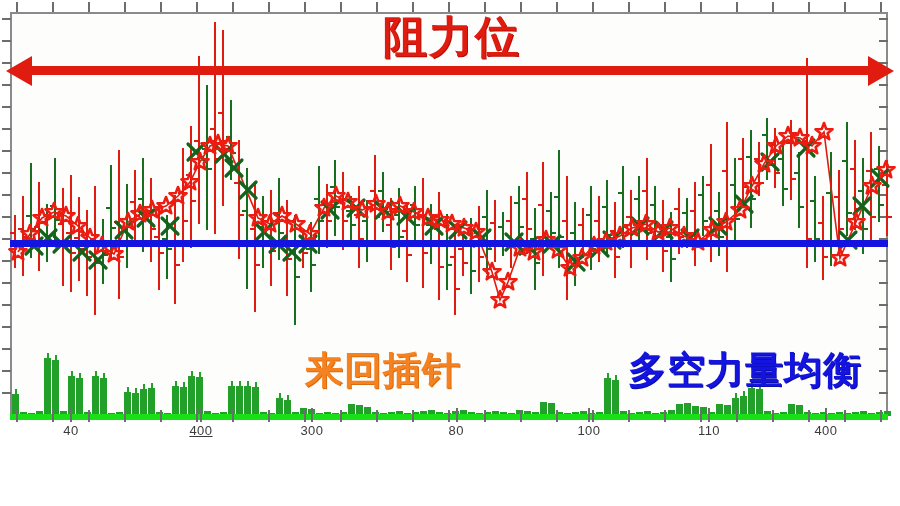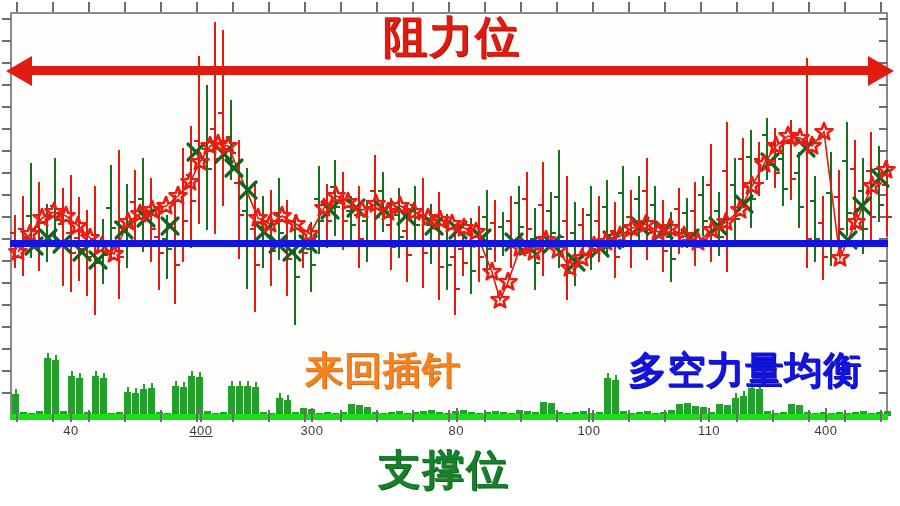--- a/index.html
+++ b/index.html
@@ -1081,15 +1081,14 @@
       <div class="xlabel" style="left: 281px; top: 423px; width: 62px;">300</div>
       <div class="xlabel" style="left: 402px; top: 423px; width: 62px; text-align: right;">80</div>
       <div class="xlabel" style="left: 558px; top: 423px; width: 62px;">100</div>
       <div class="xlabel" style="left: 678px; top: 423px; width: 62px;">110</div>
       <div class="xlabel" style="left: 795px; top: 423px; width: 62px;">400</div>
     </div>
 
   <div class="anno" id="anno-resistance">阻力位</div>
   <div class="anno" id="anno-pin">来回插针</div>
   <div class="anno" id="anno-balance">多空力量均衡</div>
-  <div class="anno" id="anno-support">支撑位</div>
 
 </div>
 
 </body></html>

